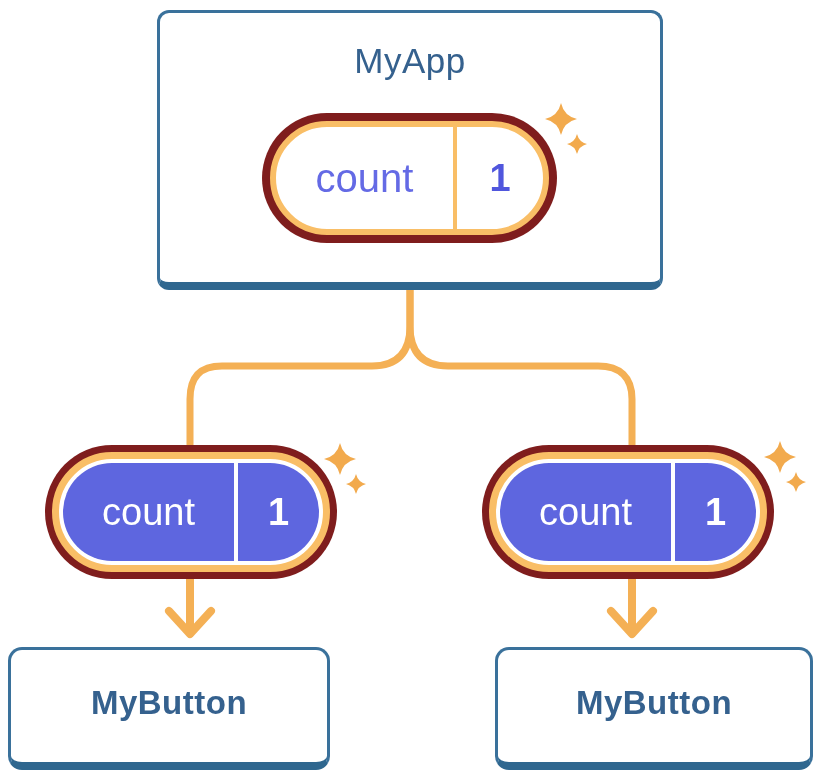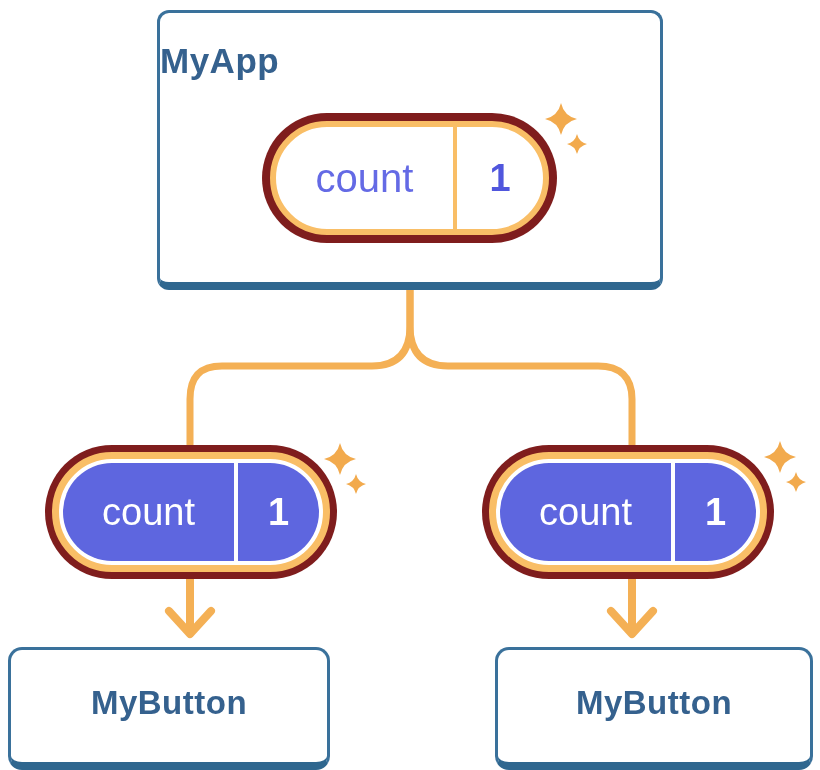--- a/index.html
+++ b/index.html
@@ -6,22 +6,22 @@
   body{font-family:"Liberation Sans", sans-serif;}
   .stage{position:relative;width:820px;height:770px;background:#ffffff;overflow:hidden;}
 
   
   .connector-layer{position:absolute;left:0;top:0;width:820px;height:770px;z-index:0;}
 
   
   .card{position:absolute;box-sizing:border-box;background:#ffffff;
         border:3px solid #3A719B;border-bottom:8px solid #2F678F;z-index:1;}
   .card-root{left:157px;top:10px;width:506px;height:280px;border-radius:12px;}
-  .card-title{position:absolute;left:0;right:0;top:28px;
-        font-size:35px;font-weight:700;color:#35618E;letter-spacing:0.5px;}
+  .card-title{position:absolute;left:0;right:0;top:28px;text-align:center;
+        font-size:35px;font-weight:400;color:#35618E;letter-spacing:0.5px;}
   .card-child{border-radius:14px;}
   .card-child .child-title{position:absolute;left:0;right:0;top:0;bottom:6px;
         display:flex;align-items:center;justify-content:center;
         font-size:33px;font-weight:600;color:#35618E;letter-spacing:0.5px;}
   .card-child-left{left:8px;top:647px;width:322px;height:123px;}
   .card-child-right{left:495px;top:647px;width:318px;height:123px;}
 
   
   .pill-glow{position:absolute;box-sizing:border-box;border-radius:999px;
         background:#7f1d1d;padding:7px;z-index:2;}

